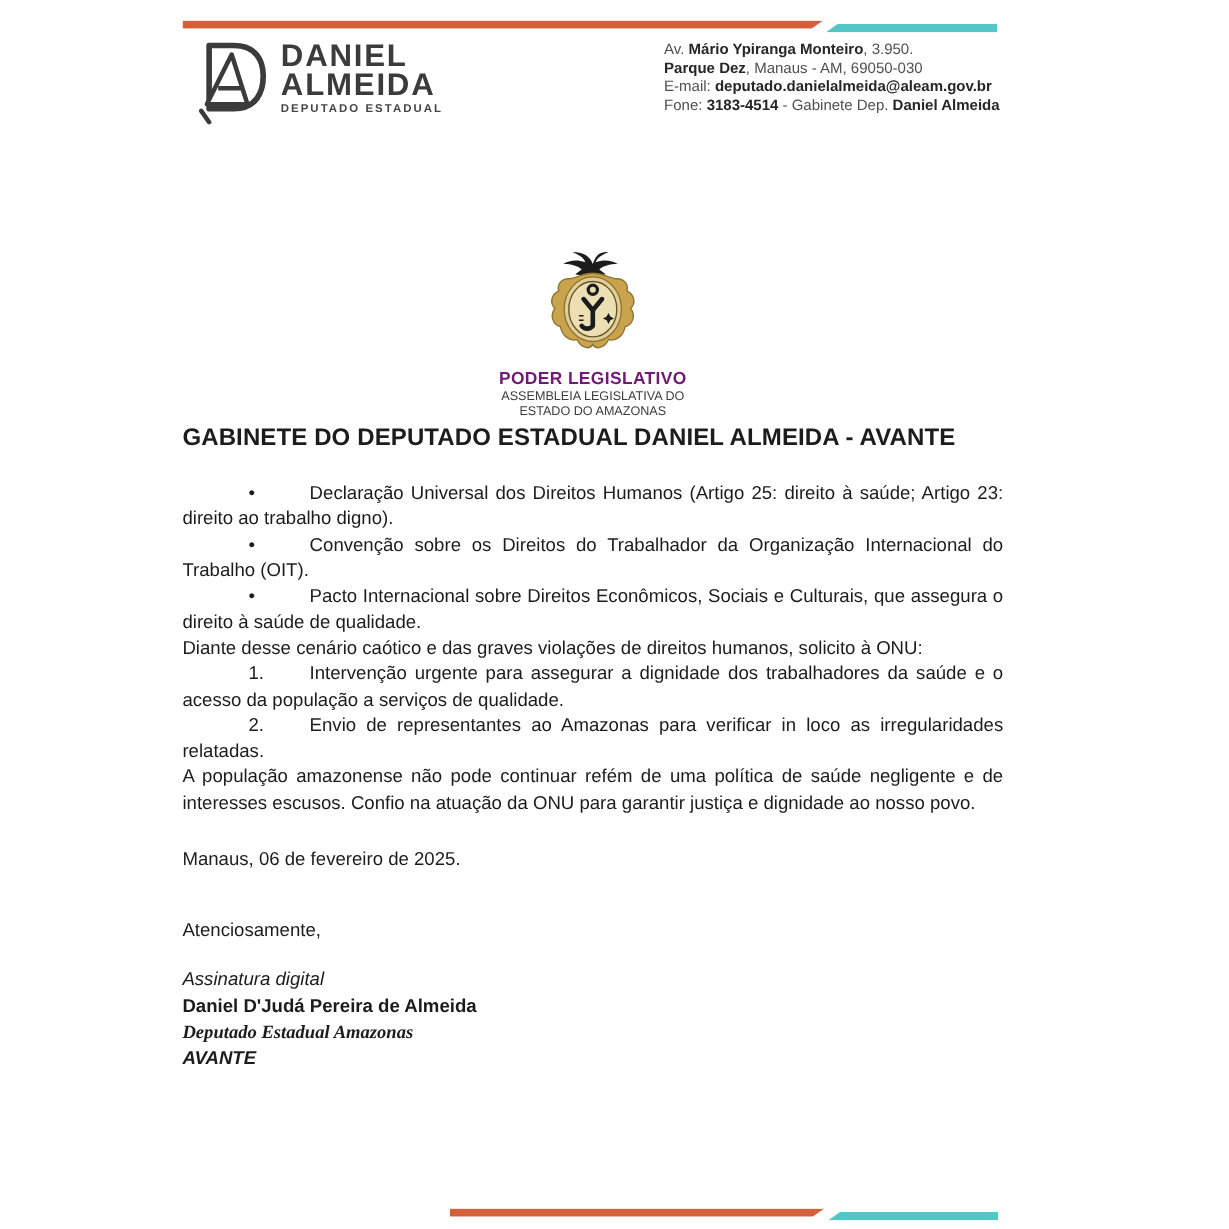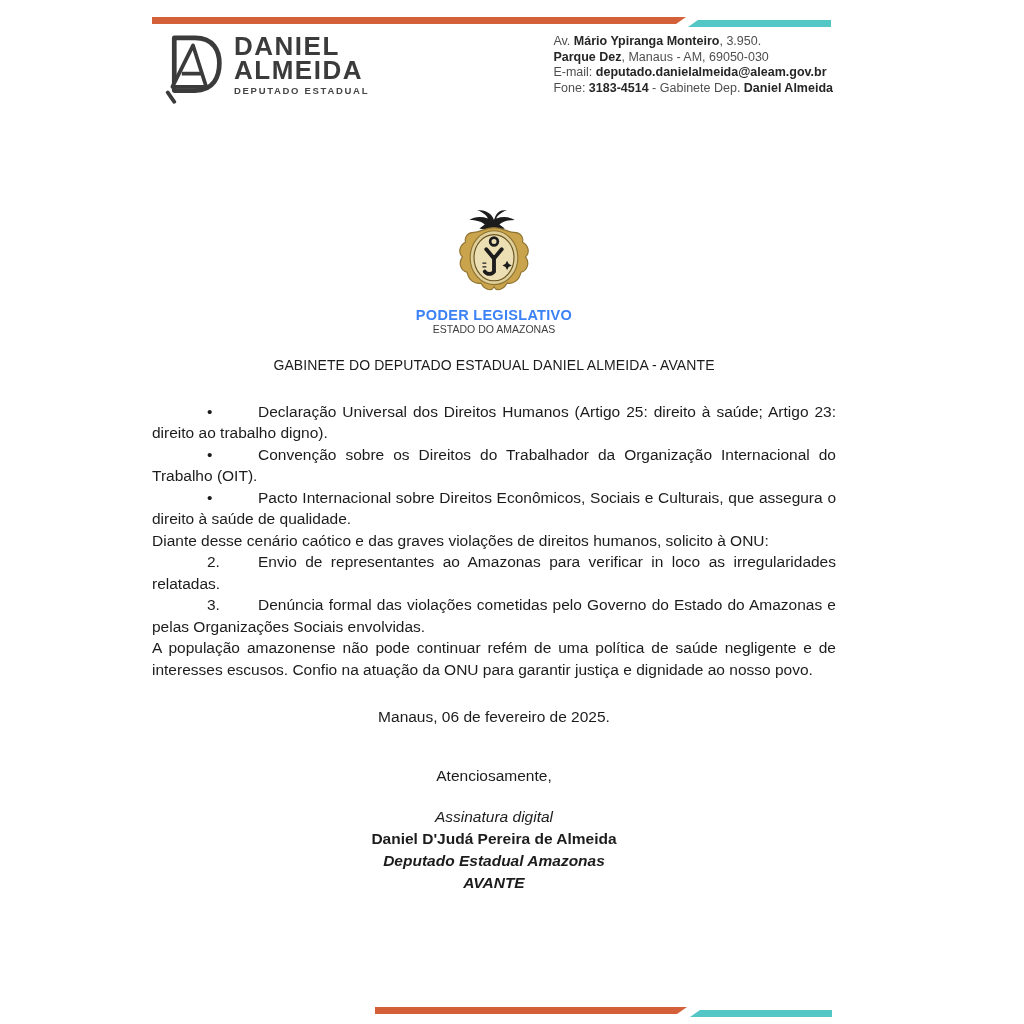--- a/index.html
+++ b/index.html
@@ -30,36 +30,36 @@
   .logo-name { font-size:26px; font-weight:bold; letter-spacing:1.5px; line-height:24px; }
   .logo-sub  { font-size:9.5px; font-weight:bold; letter-spacing:1.7px; margin-top:3px; color:#454545; }
 
   
   .contact { position:absolute; right:191px; top:34px; 
              font-size:12.5px; line-height:15.5px; color:#4f4f4f; }
   .contact b { color:#262626; }
 
   
   .seal { position:absolute; left:152px; top:200px; width:684px; text-align:center; }
-  .org-title { font-size:14.5px; font-weight:bold; letter-spacing:.3px; color:#3b82f6; margin-top:3px; }
+  .org-title { font-size:14.5px; font-weight:bold; letter-spacing:.3px; color:#701a75; margin-top:3px; }
   .org-sub   { font-size:10.5px; line-height:12.5px; color:#3d3d3d; }
 
   
   .content { position:absolute; left:152px; top:355px; width:684px;
              font-size:15.5px; line-height:21.5px; text-align:justify; }
-  .doc-title { text-align:center; font-weight:normal; font-size:14px; letter-spacing:.1px; margin-bottom:24px; }
+  .doc-title { text-align:left; font-weight:bold; font-size:20px; letter-spacing:.1px; margin-bottom:24px; }
   p.hang { text-indent:55px; }
   .marker { display:inline-block; width:51px; text-indent:0; }
   .section-heading { font-weight:bold; text-decoration:underline; text-align:left; margin:19px 0 21px 0; }
-  .centered { text-align:center; }
+  .centered { text-align:left; }
   .date-line   { margin-top:26px; }
   .salutation  { margin-top:37px; }
   .sig-label   { margin-top:20px; font-style:italic; line-height:22px; }
   .sig-name    { font-weight:bold; line-height:22px; }
-  .sig-role    { font-weight:bold; font-style:italic; line-height:22px; }
+  .sig-role    { font-weight:bold; font-style:italic; line-height:22px;font-family:Liberation Serif, serif; }
   .sig-party   { font-weight:bold; font-style:italic; line-height:22px; }
 </style>
 </head>
 <body>
 
 <div class="page">
 
   <div class="bar bar-red-top"></div>
   <div class="bar bar-teal-top"></div>
 
@@ -98,35 +98,36 @@
         <ellipse cx="60" cy="75" rx="26" ry="30" fill="#ecdfb4" stroke="#6b5522" stroke-width="1.5"></ellipse>
 
         <circle cx="60" cy="54" r="5" fill="none" stroke="#1c1c1c" stroke-width="3.5"></circle>
         <path d="M50 64 L60 76 L70 64" fill="none" stroke="#1c1c1c" stroke-width="5" stroke-linecap="round" stroke-linejoin="round"></path>
         <path d="M60 76 L60 93 C57 97 51 97 48 93" fill="none" stroke="#1c1c1c" stroke-width="5" stroke-linecap="round"></path>
         <path d="M77 79 l2 4 l4 2 l-4 2 l-2 4 l-2 -4 l-4 -2 l4 -2 Z" fill="#1c1c1c"></path>
         <path d="M45 82 h5 M45 87 h5" stroke="#1c1c1c" stroke-width="1.5"></path>
       </svg>
     </span>
     <div class="org-title">PODER LEGISLATIVO</div>
+    <div class="org-sub">ASSEMBLEIA LEGISLATIVA DO</div>
     <div class="org-sub">ESTADO DO AMAZONAS</div>
   </div>
 
   <div class="content">
     <div class="doc-title">GABINETE DO DEPUTADO ESTADUAL DANIEL ALMEIDA - AVANTE</div>
 
     <p class="hang"><span class="marker">•</span><span>Declaração Universal dos Direitos Humanos (Artigo 25: direito à saúde; Artigo 23: direito ao trabalho digno).</span></p>
     <p class="hang"><span class="marker">•</span><span>Convenção sobre os Direitos do Trabalhador da Organização Internacional do Trabalho (OIT).</span></p>
     <p class="hang"><span class="marker">•</span><span>Pacto Internacional sobre Direitos Econômicos, Sociais e Culturais, que assegura o direito à saúde de qualidade.</span></p>
 
 
     <p>Diante desse cenário caótico e das graves violações de direitos humanos, solicito à ONU:</p>
 
+    <p class="hang"><span class="marker">1.</span><span>Intervenção urgente para assegurar a dignidade dos trabalhadores da saúde e o acesso da população a serviços de qualidade.</span></p>
     <p class="hang"><span class="marker">2.</span><span>Envio de representantes ao Amazonas para verificar in loco as irregularidades relatadas.</span></p>
-    <p class="hang"><span class="marker">3.</span><span>Denúncia formal das violações cometidas pelo Governo do Estado do Amazonas e pelas Organizações Sociais envolvidas.</span></p>
 
     <p>A população amazonense não pode continuar refém de uma política de saúde negligente e de interesses escusos. Confio na atuação da ONU para garantir justiça e dignidade ao nosso povo.</p>
 
     <p class="centered date-line">Manaus, 06 de fevereiro de 2025.</p>
     <p class="centered salutation">Atenciosamente,</p>
 
     <p class="centered sig-label">Assinatura digital</p>
     <p class="centered sig-name">Daniel D'Judá Pereira de Almeida</p>
     <p class="centered sig-role">Deputado Estadual Amazonas</p>
     <p class="centered sig-party">AVANTE</p>

